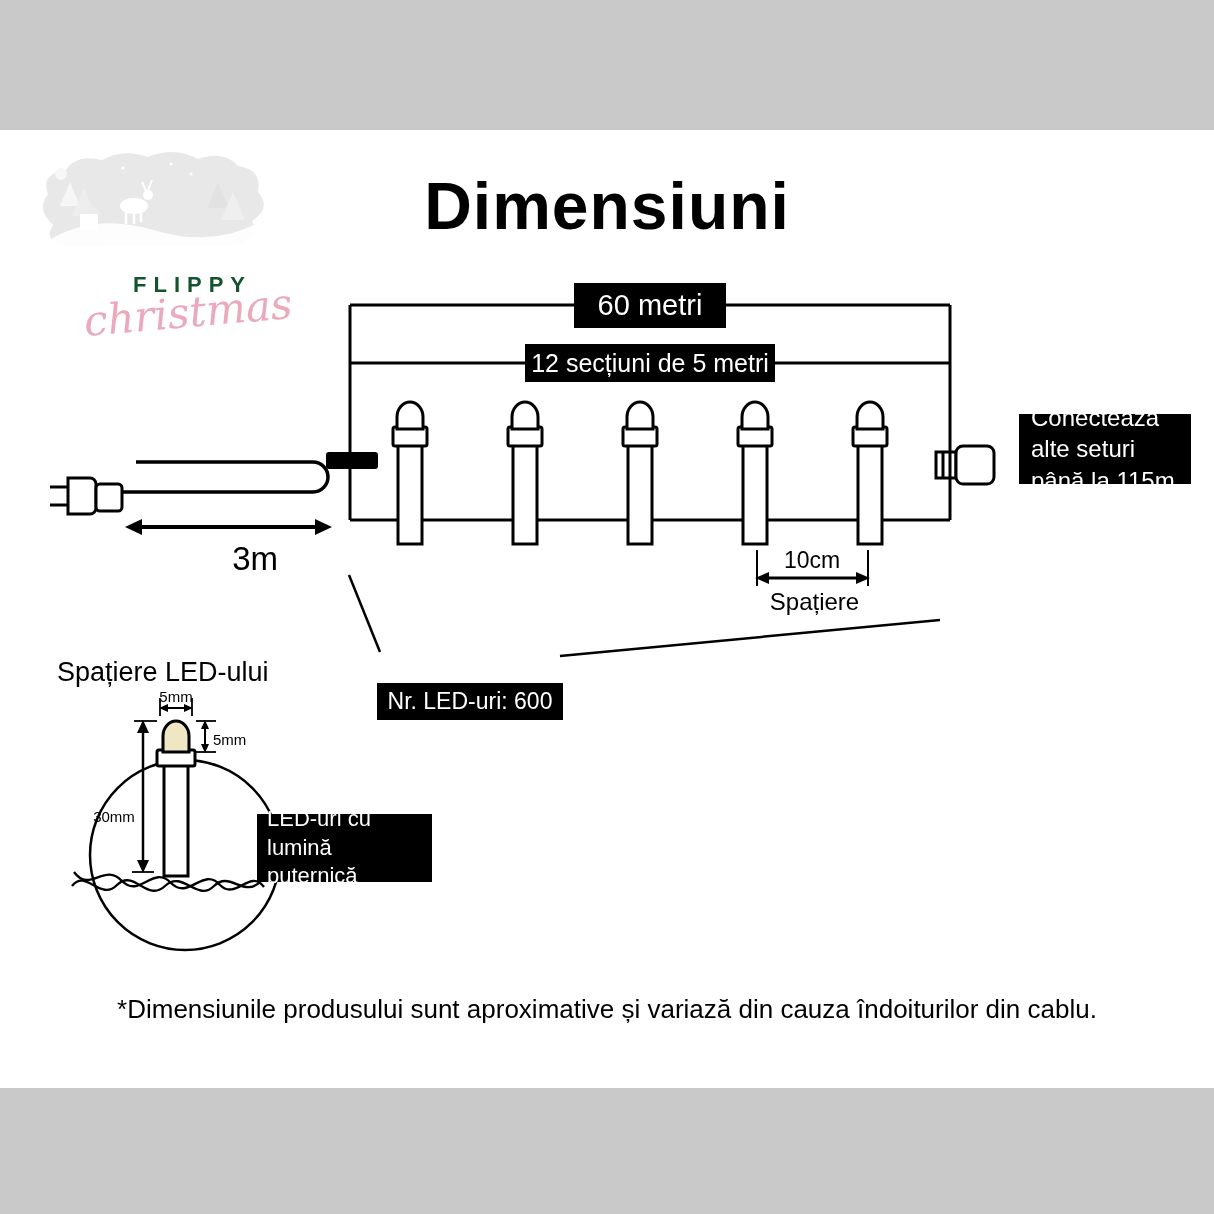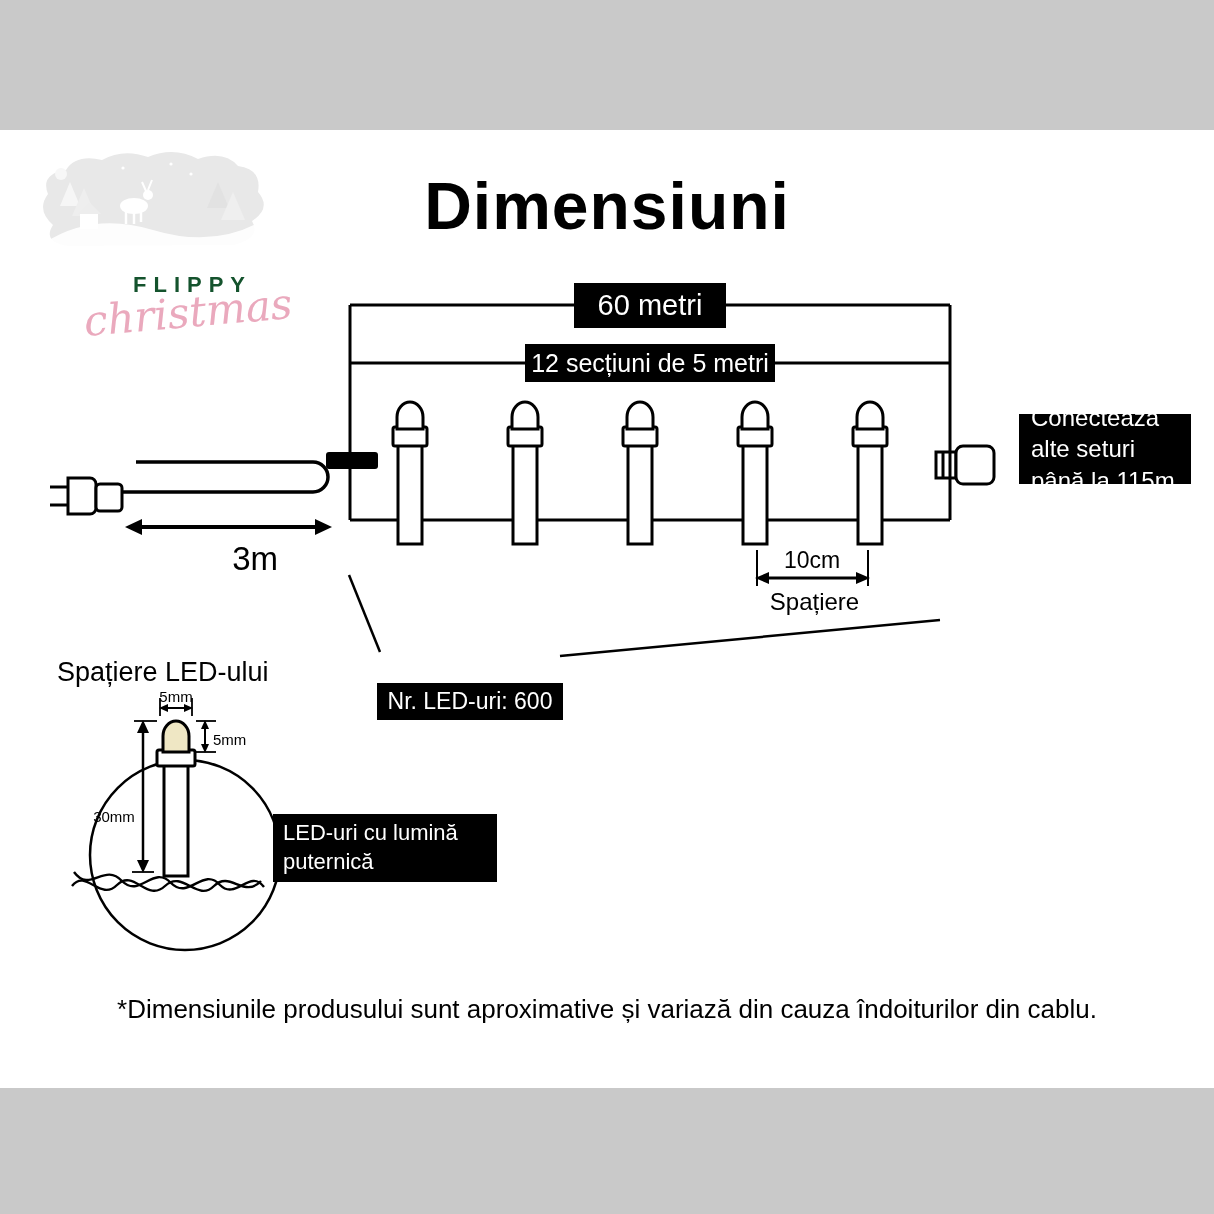--- a/index.html
+++ b/index.html
@@ -15,21 +15,21 @@
   .diagram-svg{position:absolute;left:0;top:0;width:1214px;height:1214px;pointer-events:none;}
 
   .blabel{position:absolute;background:#000;color:#fff;display:flex;align-items:center;
           justify-content:center;text-align:center;box-sizing:border-box;line-height:1.3;}
   .blabel.left{justify-content:flex-start;text-align:left;}
 
   .lbl-60m{left:574px;top:283px;width:152px;height:45px;font-size:29px;}
   .lbl-sections{left:525px;top:344px;width:250px;height:38px;font-size:25px;}
   .lbl-connect{left:1019px;top:414px;width:172px;height:70px;font-size:24px;padding:6px 12px;}
   .lbl-ledcount{left:377px;top:639px;width:186px;height:37px;font-size:23px;margin-top:44px;}
-  .lbl-feature{left:273px;top:814px;width:224px;height:68px;font-size:22px;padding:20px 10px;}
+  .lbl-feature{left:257px;top:814px;width:175px;height:68px;font-size:22px;padding:20px 10px;}
 
   .plain{position:absolute;}
   .txt-3m{left:178px;top:540px;width:100px;text-align:right;font-size:33px;}
   .txt-10cm{left:767px;top:547px;width:90px;text-align:center;font-size:23px;}
   .txt-spatiere{left:752px;top:588px;width:125px;text-align:center;font-size:24px;}
   .txt-marimea{left:57px;top:657px;font-size:27px;}
   .txt-5mm-top{left:150px;top:688px;width:52px;text-align:center;font-size:15px;}
   .txt-5mm-right{left:213px;top:731px;font-size:15px;}
   .txt-30mm{left:90px;top:808px;width:48px;text-align:center;font-size:15px;}
   .disclaimer{left:0;top:994px;width:100%;text-align:center;font-size:26px;}

